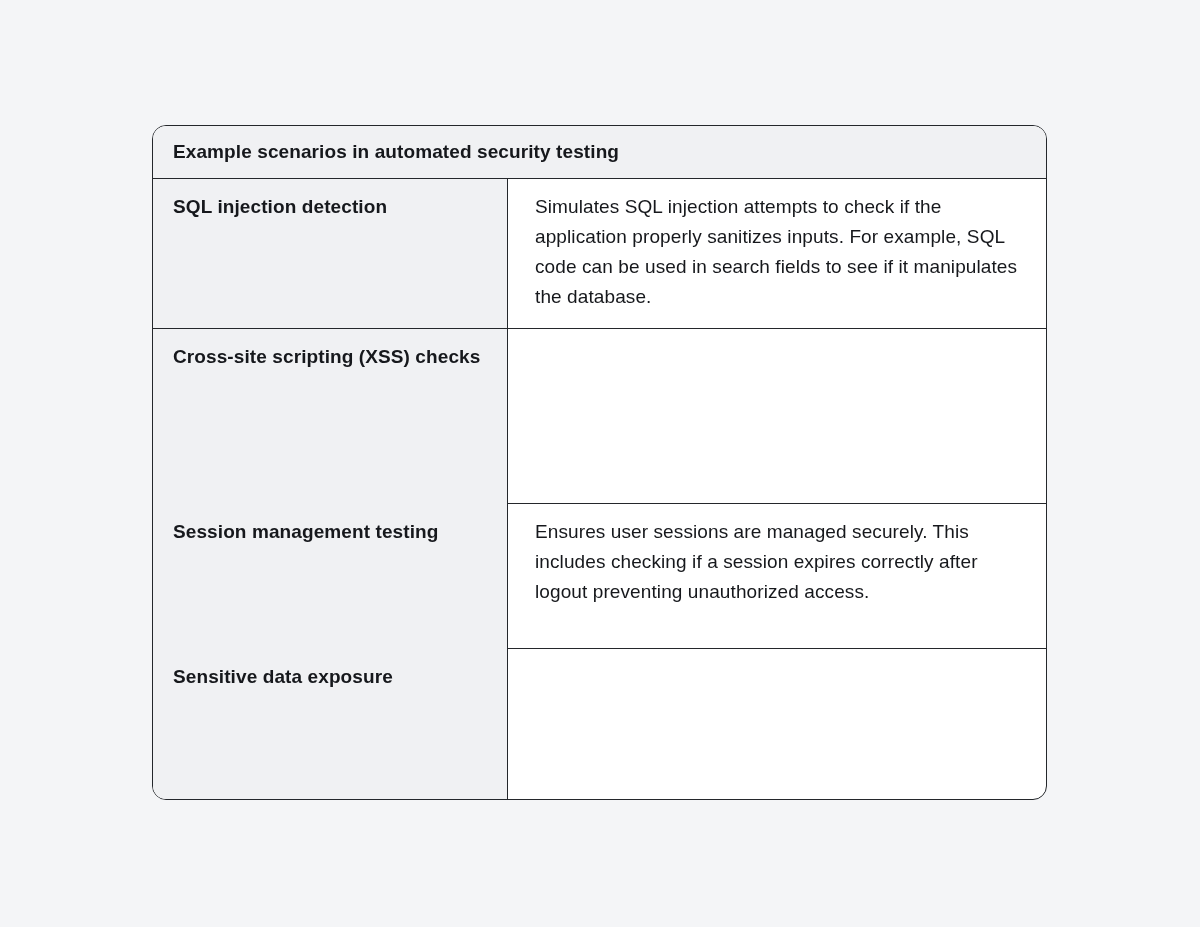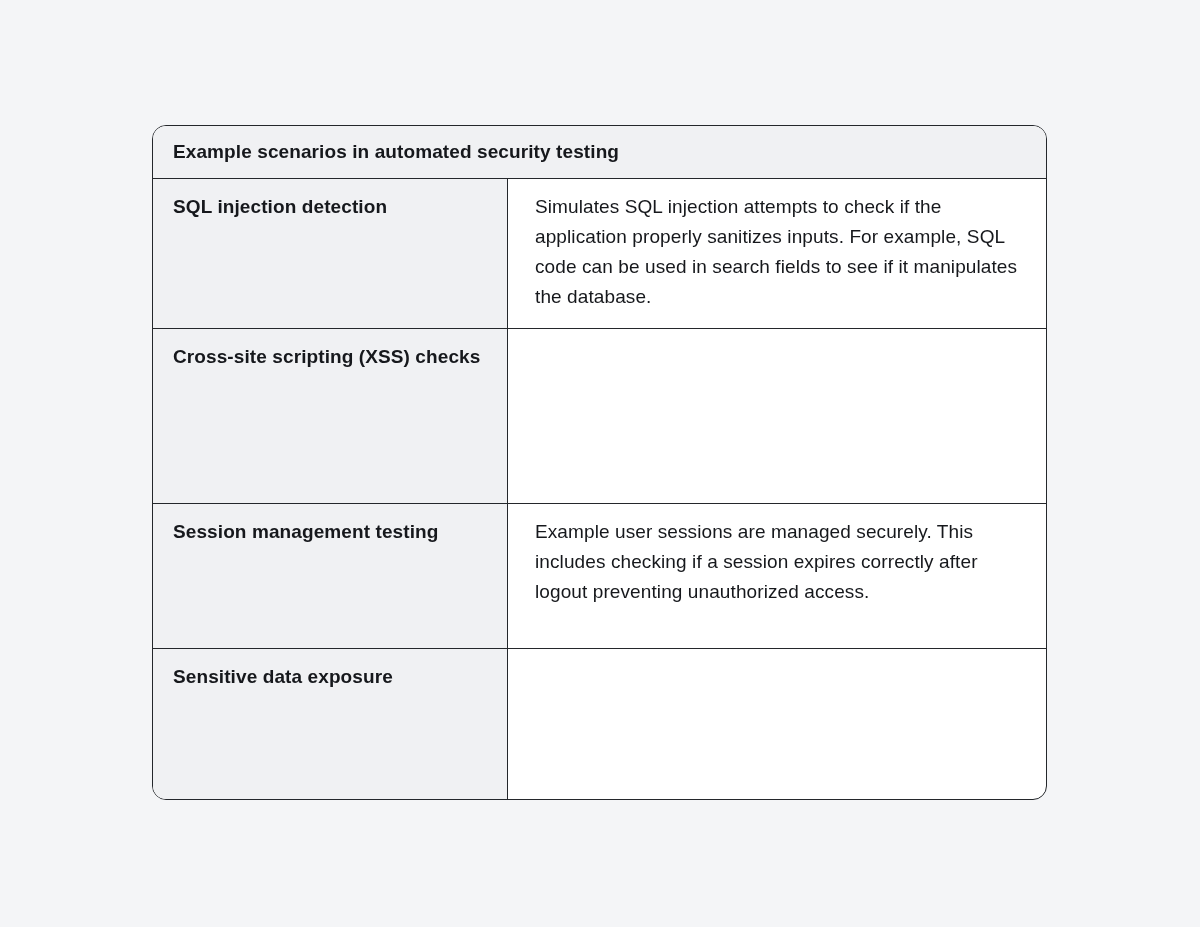--- a/index.html
+++ b/index.html
@@ -39,21 +39,21 @@
     font-weight: bold;
     letter-spacing: 0.1px;
   }
   .table-row {
     display: flex;
     border-bottom: 1.5px solid #24272b;
     gap: 12px;
   }
   .table-row:last-child { border-bottom: none; justify-content: space-between; }
   .row-1 { height: 150px; }
-  .row-2 { height: 175px; }
+  .row-2 { height: 175px; flex-direction: column; }
   .row-3 { height: 145px; justify-content: center; }
   .row-4 { height: 152px; }
   .term-cell {
     width: 355px;
     flex: 0 0 355px;
     background: #f0f1f3;
     border-right: 1.5px solid #24272b;
     padding: 13px 18px 0 20px;
     font-size: 19px;
     font-weight: bold;
@@ -81,21 +81,21 @@
       <div class="term-cell">SQL injection detection</div>
       <div class="desc-cell">Simulates SQL injection attempts to check if the application properly sanitizes inputs. For example, SQL code can be used in search fields to see if it manipulates the database.</div>
     </div>
 
     <div class="table-row row-2">
       <div class="term-cell">Cross-site scripting (XSS) checks</div>
     </div>
 
     <div class="table-row row-3">
       <div class="term-cell">Session management testing</div>
-      <div class="desc-cell">Example user sessions are managed securely. This includes checking if a session expires correctly after logout preventing unauthorized access.</div>
+      <div class="desc-cell">Ensures user sessions are managed securely. This includes checking if a session expires correctly after logout preventing unauthorized access.</div>
     </div>
 
     <div class="table-row row-4">
       <div class="term-cell">Sensitive data exposure</div>
     </div>
 
   </div>
 </div>
 
 </body></html>

